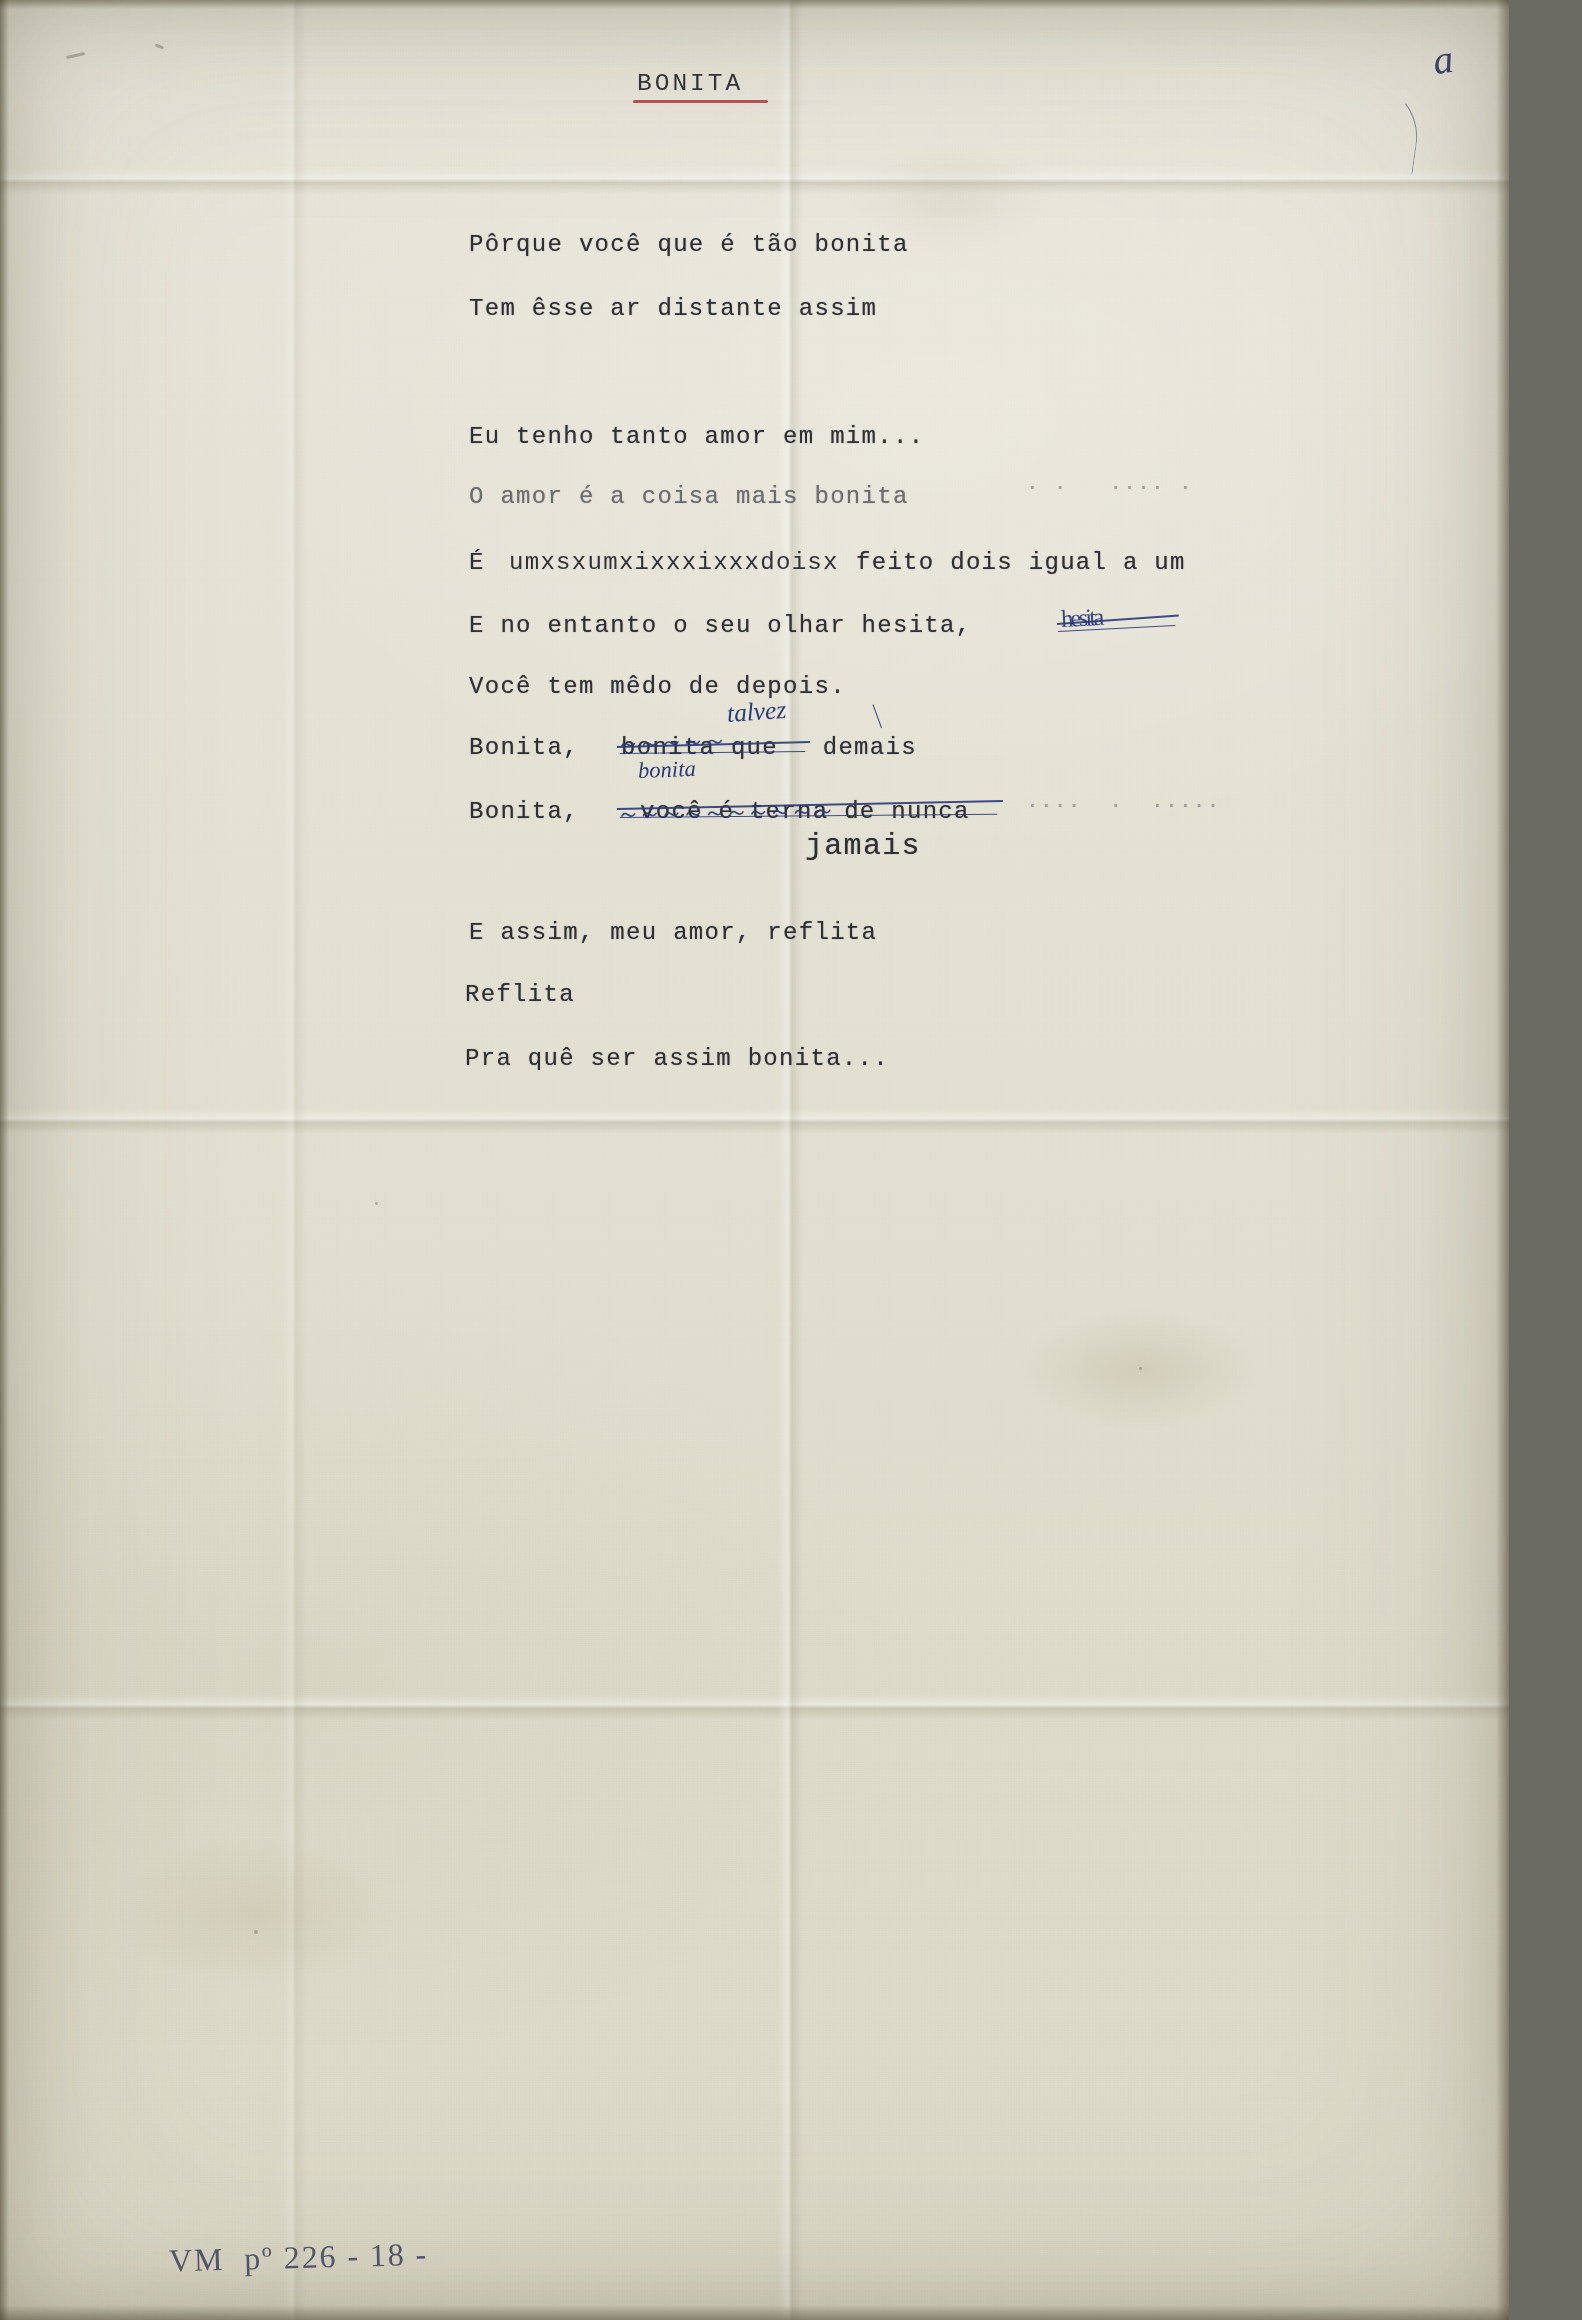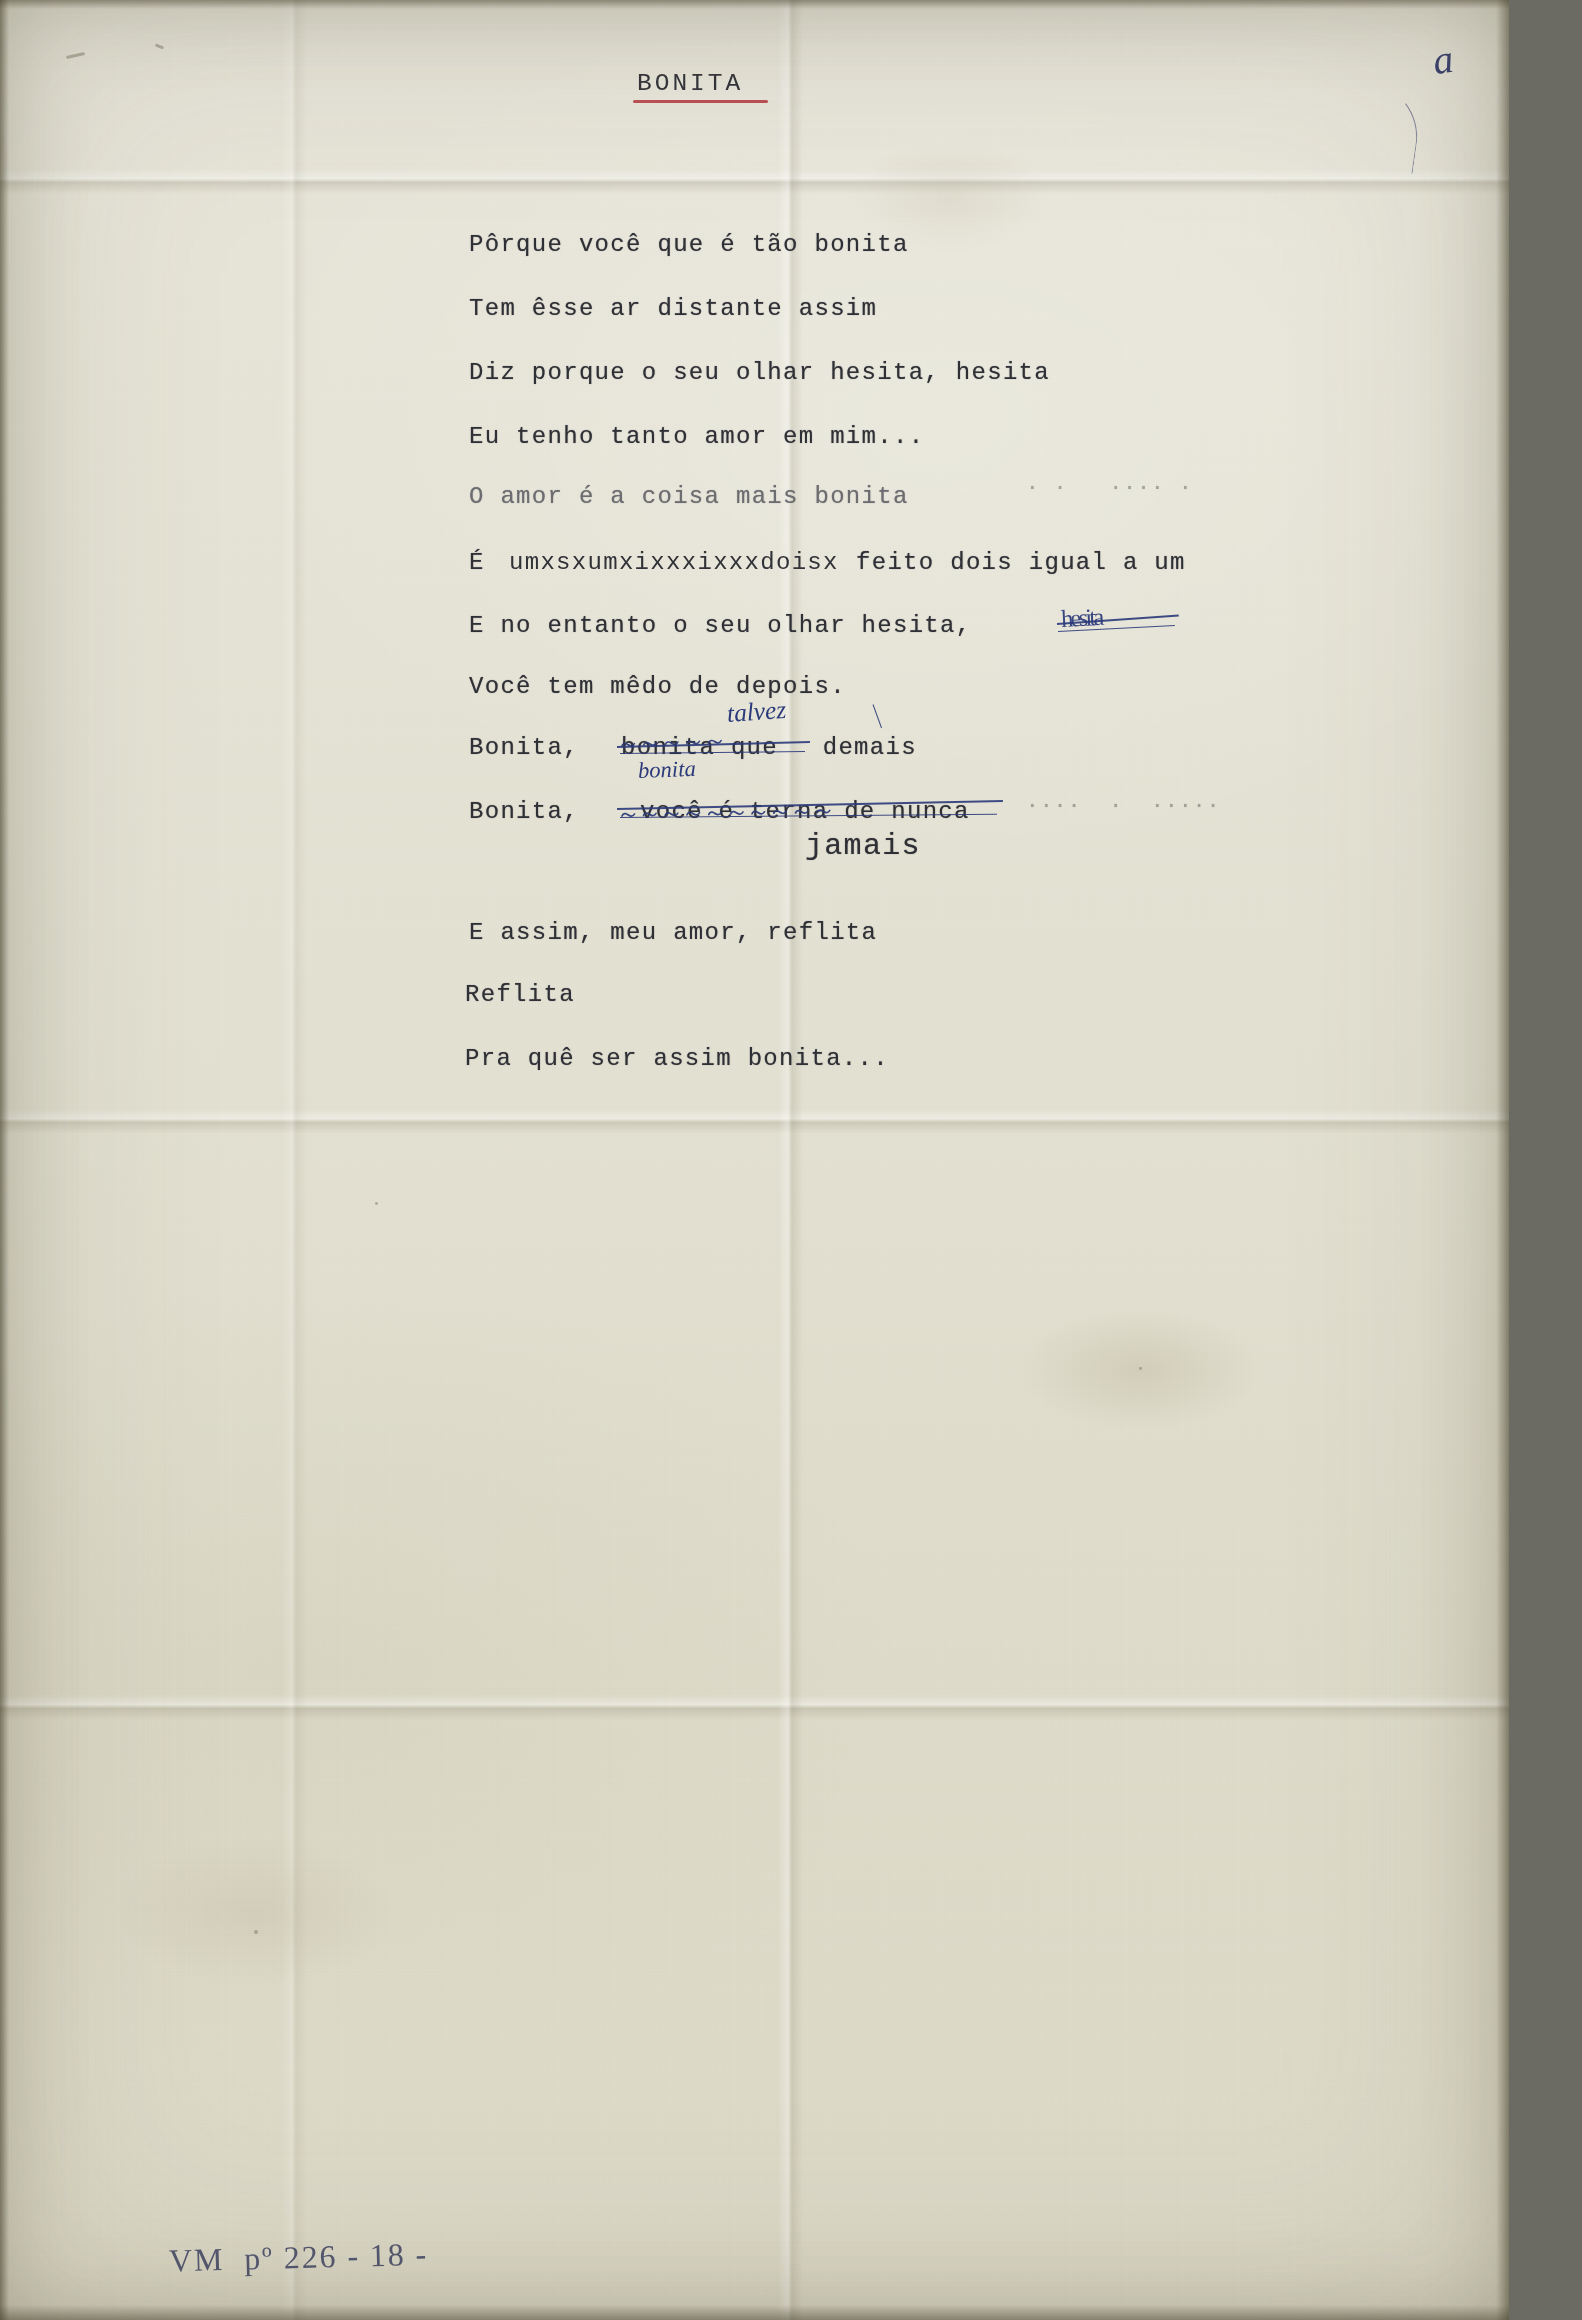--- a/index.html
+++ b/index.html
@@ -235,21 +235,20 @@
 
   <div id="corner-mark">a</div>
   <div id="corner-tail"></div>
 
   <div id="typed">
 
     <div class="tw" style="left:469px; top:231px;text-align:center;">Pôrque você que é tão bonita</div>
 
     <div class="tw" style="left:469px; top:295px;">Tem êsse ar distante assim</div>
 
-    <div class="tw" style="left:469px; top:359px;">Diz porque o seu olhar hesita, hesita</div>
 
     <div class="tw" style="left:469px; top:423px;">Eu tenho tanto amor em mim...</div>
 
     <div class="tw faint" style="left:469px; top:483px;">O amor é a coisa mais bonita</div>
 
     <div class="tw" style="left:469px; top:549px;">É </div>
     <div class="xblock" style="left:501px; top:549px;">umxsxumxixxxixxxdoisx</div>
     <div class="tw" style="left:856px; top:549px;">feito dois igual a um</div>
 
     <div class="tw" style="left:469px; top:612px;">E no entanto o seu olhar hesita,</div>

